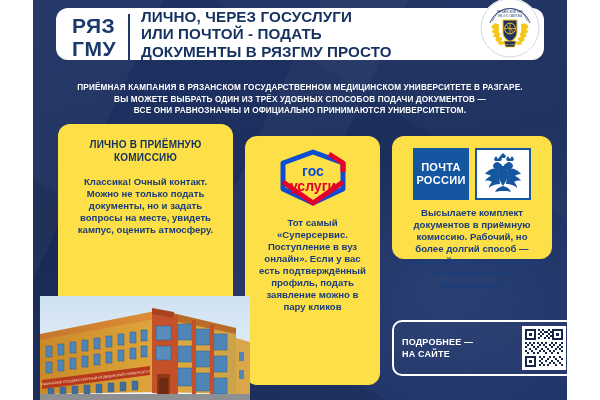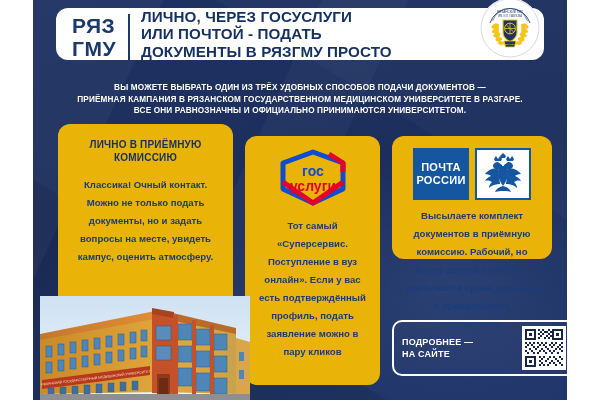--- a/index.html
+++ b/index.html
@@ -85,42 +85,42 @@
     font-weight: 700;
     font-size: 8.2px;
     line-height: 11.6px;
     letter-spacing: .15px;
     z-index: 5;
   }
 
   
   .card {
     position: absolute;
-    background: #eab308;
+    background: #fde047;
     border-radius: 12px;
     z-index: 3;
   }
   .card-left   { left: 58px;  top: 124px; width: 175px; height: 262px; }
   .card-mid    { left: 245px; top: 136px; width: 135px; height: 249px; }
   .card-right  { left: 392px; top: 136px; width: 160px; height: 123px; }
 
   .card-title {
     color: #15315f;
     font-weight: 800;
     font-size: 10px;
     line-height: 13px;
     text-align: center;
     padding: 14px 12px 0;
     letter-spacing: .2px;
   }
   .card-body {
     color: #1b3d7a;
     font-weight: 700;
     font-size: 9.6px;
-    line-height: 18px;
+    line-height: 12px;
     text-align: center;
     padding: 12px 10px 0;
   }
   .card-mid .card-body, .card-right .card-body { padding-top: 7px; }
 
   
   .gos-logo { display: flex; justify-content: center; padding-top: 12px; }
 
   
   .pochta-row {
@@ -230,22 +230,22 @@
         <path d="M26 31.5 H36 M31 26.3 V36.7" stroke="#f5c518" stroke-width="0.8"></path>
         <path d="M27.4 28 C30 30 32 33 34.6 35" stroke="#f5c518" stroke-width="0.8" fill="none"></path>
 
         <path d="M25 44 H37 L35.5 50 H26.5 Z" fill="#1e3263" stroke="#f5c518" stroke-width="0.8"></path>
         <text x="31" y="48" text-anchor="middle" font-size="2.4" fill="#f5c518" font-family="'Liberation Sans', sans-serif">ЗДОРОВЬЕ</text>
       </svg>
     </div>
   </div>
 
   <div class="subtitle">
+    <div>ПРИЁМНАЯ КАМПАНИЯ В РЯЗАНСКОМ ГОСУДАРСТВЕННОМ МЕДИЦИНСКОМ УНИВЕРСИТЕТЕ В РАЗГАРЕ.</div>
     <div>ВЫ МОЖЕТЕ ВЫБРАТЬ ОДИН ИЗ ТРЁХ УДОБНЫХ СПОСОБОВ ПОДАЧИ ДОКУМЕНТОВ —</div>
-    <div>ПРИЁМНАЯ КАМПАНИЯ В РЯЗАНСКОМ ГОСУДАРСТВЕННОМ МЕДИЦИНСКОМ УНИВЕРСИТЕТЕ В РАЗГАРЕ.</div>
     <div>ВСЕ ОНИ РАВНОЗНАЧНЫ И ОФИЦИАЛЬНО ПРИНИМАЮТСЯ УНИВЕРСИТЕТОМ.</div>
   </div>
 
   <div class="card card-left">
     <div class="card-title">
       <div>ЛИЧНО В ПРИЁМНУЮ</div>
       <div>КОМИССИЮ</div>
     </div>
     <div class="card-body">Классика! Очный контакт. Можно не только подать документы, но и задать вопросы на месте, увидеть кампус, оценить атмосферу.</div>
   </div>

